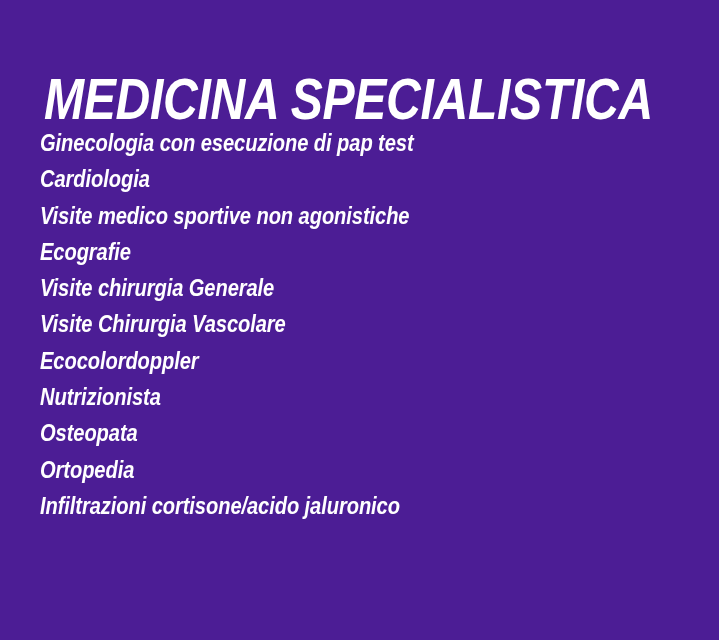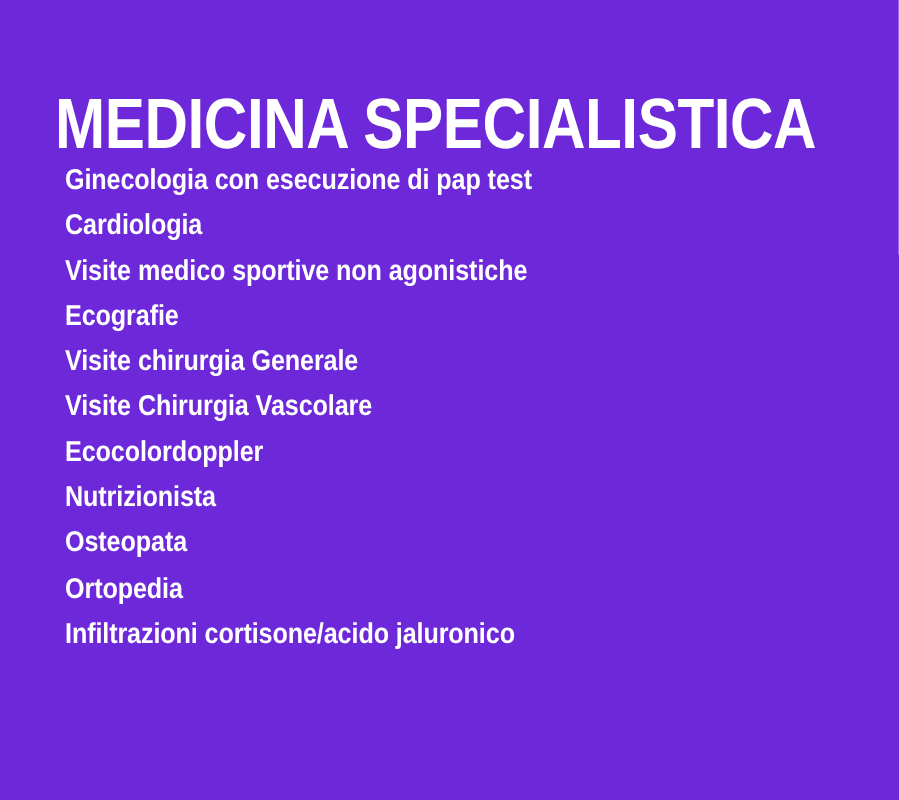--- a/index.html
+++ b/index.html
@@ -36,21 +36,21 @@
     white-space: nowrap;
     
     transform: scaleX(0.845);
     transform-origin: left top;
     -webkit-font-smoothing: antialiased;
   }
 
   
   #service-list {
     position: absolute;
-    left: 52px;
+    left: 40px;
     top: 128px;
     width: 660px;
     margin: 0;
     padding: 0;
     list-style: none;
   }
 
   #service-list li {
     height: 36.3px;
     line-height: 30px;
@@ -61,21 +61,21 @@
     letter-spacing: -0.1px;
     white-space: nowrap;
     transform: scaleX(0.875);
     transform-origin: left center;
     -webkit-font-smoothing: antialiased;
   }
 </style>
 </head>
 <body>
 
-<div id="panel" style="background: #6d28d9;">
+<div id="panel" style="background: #4c1d95; font-style: italic;">
 
   <h1 id="title" style="color: rgb(255, 255, 255);">MEDICINA SPECIALISTICA</h1>
 
   <ul id="service-list">
       <li style="color: rgb(255, 255, 255);">Ginecologia con esecuzione di pap test</li>
       <li style="color: rgb(255, 255, 255);">Cardiologia</li>
       <li style="color: rgb(255, 255, 255);">Visite medico sportive non agonistiche</li>
       <li style="color: rgb(255, 255, 255);">Ecografie</li>
       <li style="color: rgb(255, 255, 255);">Visite chirurgia Generale</li>
       <li style="color: rgb(255, 255, 255);">Visite Chirurgia Vascolare</li>

